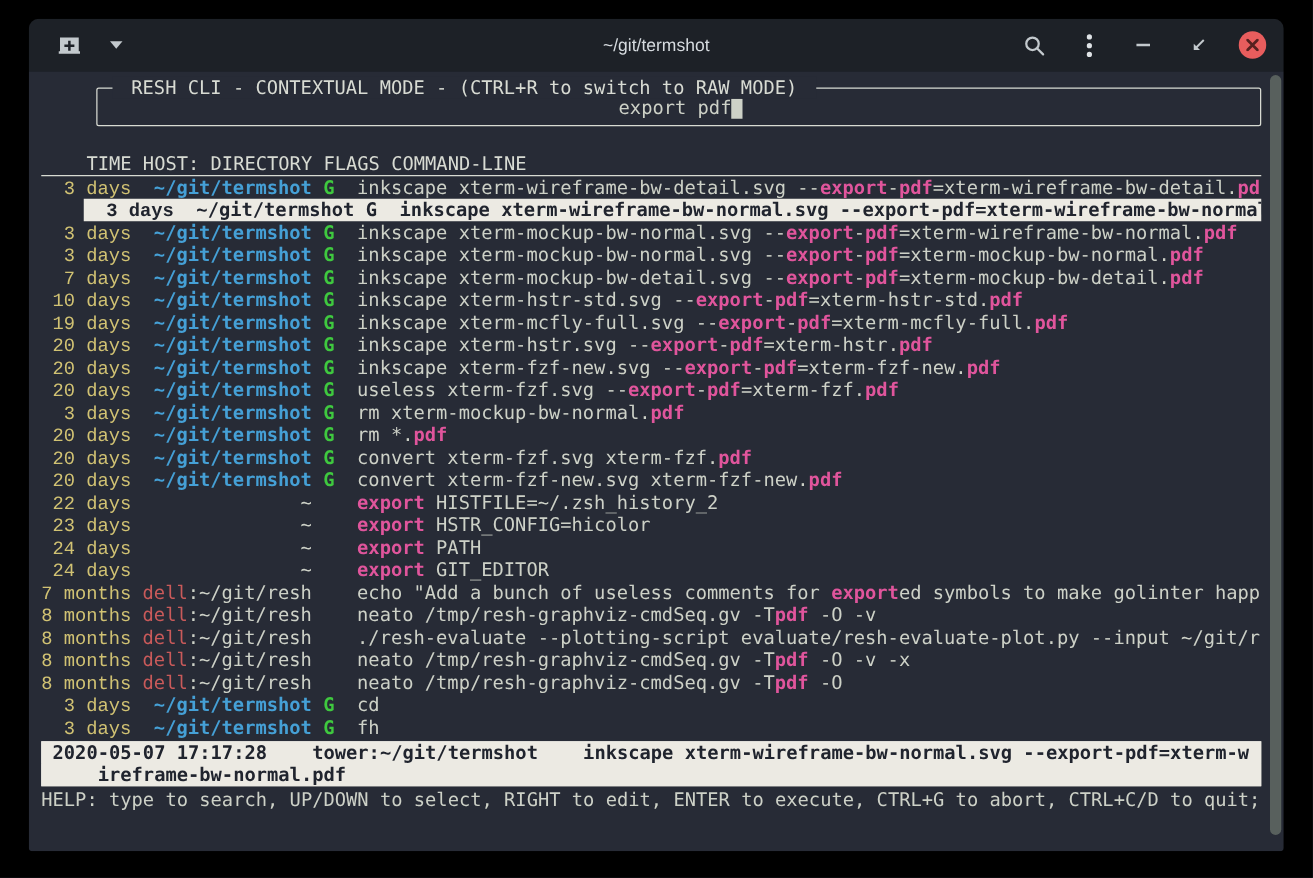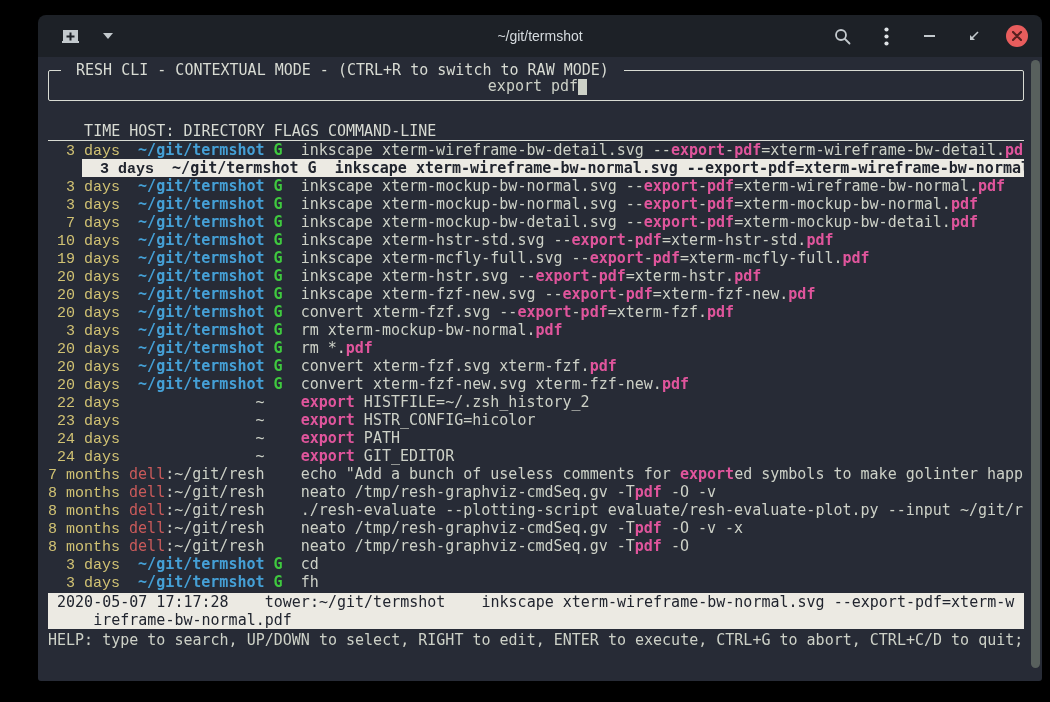--- a/index.html
+++ b/index.html
@@ -1,18 +1,18 @@
 <!DOCTYPE html>
 <html style="--titlebar: #1d2127; --bg: #272b36; --fg: #cdd1c7; --white: #d8dbd3; --yellow: #d1c273; --blue: #45a0d6; --green: #3fc93f; --pink: #e0559c; --red: #c95a5a; --selbg: #eceae3; --selfg: #20242e; --scroll: #58605d; --closebg: #e85d5d; --icon: #bec4c8;"><head>
 <meta charset="utf-8">
 <style>
   * { margin:0; padding:0; box-sizing:border-box; }
   html,body { width:1050px; height:702px; background:#000; overflow:hidden; }
   #window {
-    position:absolute; left:38px; top:15px; width:1004px; height:666px;
+    position:absolute; left:23px; top:15px; width:1004px; height:666px;
     border-radius:8px 8px 3px 3px; overflow:hidden;
     font-family:"DejaVu Sans Mono", monospace;
   }
   
   #titlebar {
     position:relative; height:42px; background:var(--titlebar);
     display:flex; align-items:center;
   }
   #titlebar .left { display:flex; align-items:center; gap:14px; margin-left:20px; }
   #titlebar .title {
@@ -26,41 +26,41 @@
   
   #term {
     position:absolute; top:42px; left:0; right:0; bottom:0;
     background:var(--bg); color:var(--fg);
     font-size:15px; line-height:18px; padding:4px 18px 0 10px;
   }
   .line { white-space:pre; overflow:hidden; height:18px; }
   
   #search-box {
     position:relative; margin-top:9px; margin-bottom:0;
-    border:1px solid var(--white); border-radius:2px; height:31px;
+    border:1px solid var(--white); border-radius:2px; height:31px;margin-left:44px;
   }
   #search-box .box-title {
     position:absolute; top:-10px; left:12px; background:var(--bg);
     padding:0 6px; color:var(--white); white-space:pre;
   }
   #search-box .query-line { padding:6px 0 0 3px; white-space:pre;text-align:center; }
   .cursor { display:inline-block; width:9px; height:16px; background:var(--fg); vertical-align:text-bottom; }
   #gap-line { height:21px; }
   
   #table-header { border-bottom:1px solid var(--white); color:var(--white); height:19px; }
   .c-time { color:var(--yellow);font-family:Liberation Mono, monospace; }
   .c-blue { color:var(--blue); font-weight:bold; }
   .c-red  { color:var(--red);margin-top:14px; }
   .c-fg   { color:var(--fg); }
   .c-flag { color:var(--green); font-weight:bold; }
   .c-hl   { color:var(--pink); font-weight:bold;margin-top:19px; }
   .row.selected { background:var(--selbg);margin-left:34px; }
   .row.selected span { color:var(--selfg) !important; font-weight:bold; }
   
-  #detail-bar { background:var(--selbg); color:var(--selfg); font-weight:normal; margin-top:2px; }
+  #detail-bar { background:var(--selbg); color:var(--selfg); font-weight:bold; margin-top:2px; }
   #detail-bar .line { background:var(--selbg); }
   #help-bar { color:var(--fg); margin-top:2px; }
   
   #scrollbar {
     position:absolute; top:3px; right:2px; bottom:13px; width:9px;
     background:var(--scroll); border-radius:5px;
   }
   svg { display:block; }
 </style>
 </head>
@@ -144,21 +144,21 @@
     <div id="history-rows">
         <div class="line row"><span class="c-time">  3 days</span><span>  </span><span class="c-blue">~/git/termshot</span><span> </span><span class="c-flag">G</span><span>  </span><span class="c-fg">inkscape xterm-wireframe-bw-detail.svg --</span><span class="c-hl">export</span><span class="c-fg">-</span><span class="c-hl">pdf</span><span class="c-fg">=xterm-wireframe-bw-detail.</span><span class="c-hl">pd</span></div>
         <div class="line row selected"><span class="c-time">  3 days</span><span>  </span><span class="c-blue">~/git/termshot</span><span> </span><span class="c-flag">G</span><span>  </span><span class="c-fg">inkscape xterm-wireframe-bw-normal.svg --export-pdf=xterm-wireframe-bw-normal.pd</span></div>
         <div class="line row"><span class="c-time">  3 days</span><span>  </span><span class="c-blue">~/git/termshot</span><span> </span><span class="c-flag">G</span><span>  </span><span class="c-fg">inkscape xterm-mockup-bw-normal.svg --</span><span class="c-hl">export</span><span class="c-fg">-</span><span class="c-hl">pdf</span><span class="c-fg">=xterm-wireframe-bw-normal.</span><span class="c-hl">pdf</span></div>
         <div class="line row"><span class="c-time">  3 days</span><span>  </span><span class="c-blue">~/git/termshot</span><span> </span><span class="c-flag">G</span><span>  </span><span class="c-fg">inkscape xterm-mockup-bw-normal.svg --</span><span class="c-hl">export</span><span class="c-fg">-</span><span class="c-hl">pdf</span><span class="c-fg">=xterm-mockup-bw-normal.</span><span class="c-hl">pdf</span></div>
         <div class="line row"><span class="c-time">  7 days</span><span>  </span><span class="c-blue">~/git/termshot</span><span> </span><span class="c-flag">G</span><span>  </span><span class="c-fg">inkscape xterm-mockup-bw-detail.svg --</span><span class="c-hl">export</span><span class="c-fg">-</span><span class="c-hl">pdf</span><span class="c-fg">=xterm-mockup-bw-detail.</span><span class="c-hl">pdf</span></div>
         <div class="line row"><span class="c-time"> 10 days</span><span>  </span><span class="c-blue">~/git/termshot</span><span> </span><span class="c-flag">G</span><span>  </span><span class="c-fg">inkscape xterm-hstr-std.svg --</span><span class="c-hl">export</span><span class="c-fg">-</span><span class="c-hl">pdf</span><span class="c-fg">=xterm-hstr-std.</span><span class="c-hl">pdf</span></div>
         <div class="line row"><span class="c-time"> 19 days</span><span>  </span><span class="c-blue">~/git/termshot</span><span> </span><span class="c-flag">G</span><span>  </span><span class="c-fg">inkscape xterm-mcfly-full.svg --</span><span class="c-hl">export</span><span class="c-fg">-</span><span class="c-hl">pdf</span><span class="c-fg">=xterm-mcfly-full.</span><span class="c-hl">pdf</span></div>
         <div class="line row"><span class="c-time"> 20 days</span><span>  </span><span class="c-blue">~/git/termshot</span><span> </span><span class="c-flag">G</span><span>  </span><span class="c-fg">inkscape xterm-hstr.svg --</span><span class="c-hl">export</span><span class="c-fg">-</span><span class="c-hl">pdf</span><span class="c-fg">=xterm-hstr.</span><span class="c-hl">pdf</span></div>
         <div class="line row"><span class="c-time"> 20 days</span><span>  </span><span class="c-blue">~/git/termshot</span><span> </span><span class="c-flag">G</span><span>  </span><span class="c-fg">inkscape xterm-fzf-new.svg --</span><span class="c-hl">export</span><span class="c-fg">-</span><span class="c-hl">pdf</span><span class="c-fg">=xterm-fzf-new.</span><span class="c-hl">pdf</span></div>
-        <div class="line row"><span class="c-time"> 20 days</span><span>  </span><span class="c-blue">~/git/termshot</span><span> </span><span class="c-flag">G</span><span>  </span><span class="c-fg">convert xterm-fzf.svg --</span><span class="c-hl">export</span><span class="c-fg">-</span><span class="c-hl">pdf</span><span class="c-fg">=xterm-fzf.</span><span class="c-hl">pdf</span></div>
+        <div class="line row"><span class="c-time"> 20 days</span><span>  </span><span class="c-blue">~/git/termshot</span><span> </span><span class="c-flag">G</span><span>  </span><span class="c-fg">useless xterm-fzf.svg --</span><span class="c-hl">export</span><span class="c-fg">-</span><span class="c-hl">pdf</span><span class="c-fg">=xterm-fzf.</span><span class="c-hl">pdf</span></div>
         <div class="line row"><span class="c-time">  3 days</span><span>  </span><span class="c-blue">~/git/termshot</span><span> </span><span class="c-flag">G</span><span>  </span><span class="c-fg">rm xterm-mockup-bw-normal.</span><span class="c-hl">pdf</span></div>
         <div class="line row"><span class="c-time"> 20 days</span><span>  </span><span class="c-blue">~/git/termshot</span><span> </span><span class="c-flag">G</span><span>  </span><span class="c-fg">rm *.</span><span class="c-hl">pdf</span></div>
         <div class="line row"><span class="c-time"> 20 days</span><span>  </span><span class="c-blue">~/git/termshot</span><span> </span><span class="c-flag">G</span><span>  </span><span class="c-fg">convert xterm-fzf.svg xterm-fzf.</span><span class="c-hl">pdf</span></div>
         <div class="line row"><span class="c-time"> 20 days</span><span>  </span><span class="c-blue">~/git/termshot</span><span> </span><span class="c-flag">G</span><span>  </span><span class="c-fg">convert xterm-fzf-new.svg xterm-fzf-new.</span><span class="c-hl">pdf</span></div>
         <div class="line row"><span class="c-time"> 22 days</span><span>               </span><span class="c-fg">~</span><span> </span><span class="c-flag"> </span><span>  </span><span class="c-hl">export</span><span class="c-fg"> HISTFILE=~/.zsh_history_2</span></div>
         <div class="line row"><span class="c-time"> 23 days</span><span>               </span><span class="c-fg">~</span><span> </span><span class="c-flag"> </span><span>  </span><span class="c-hl">export</span><span class="c-fg"> HSTR_CONFIG=hicolor</span></div>
         <div class="line row"><span class="c-time"> 24 days</span><span>               </span><span class="c-fg">~</span><span> </span><span class="c-flag"> </span><span>  </span><span class="c-hl">export</span><span class="c-fg"> PATH</span></div>
         <div class="line row"><span class="c-time"> 24 days</span><span>               </span><span class="c-fg">~</span><span> </span><span class="c-flag"> </span><span>  </span><span class="c-hl">export</span><span class="c-fg"> GIT_EDITOR</span></div>
         <div class="line row"><span class="c-time">7 months</span><span> </span><span class="c-red">dell</span><span class="c-fg">:~/git/resh</span><span> </span><span class="c-flag"> </span><span>  </span><span class="c-fg">echo "Add a bunch of useless comments for </span><span class="c-hl">export</span><span class="c-fg">ed symbols to make golinter happ</span></div>
         <div class="line row"><span class="c-time">8 months</span><span> </span><span class="c-red">dell</span><span class="c-fg">:~/git/resh</span><span> </span><span class="c-flag"> </span><span>  </span><span class="c-fg">neato /tmp/resh-graphviz-cmdSeq.gv -T</span><span class="c-hl">pdf</span><span class="c-fg"> -O -v</span></div>

